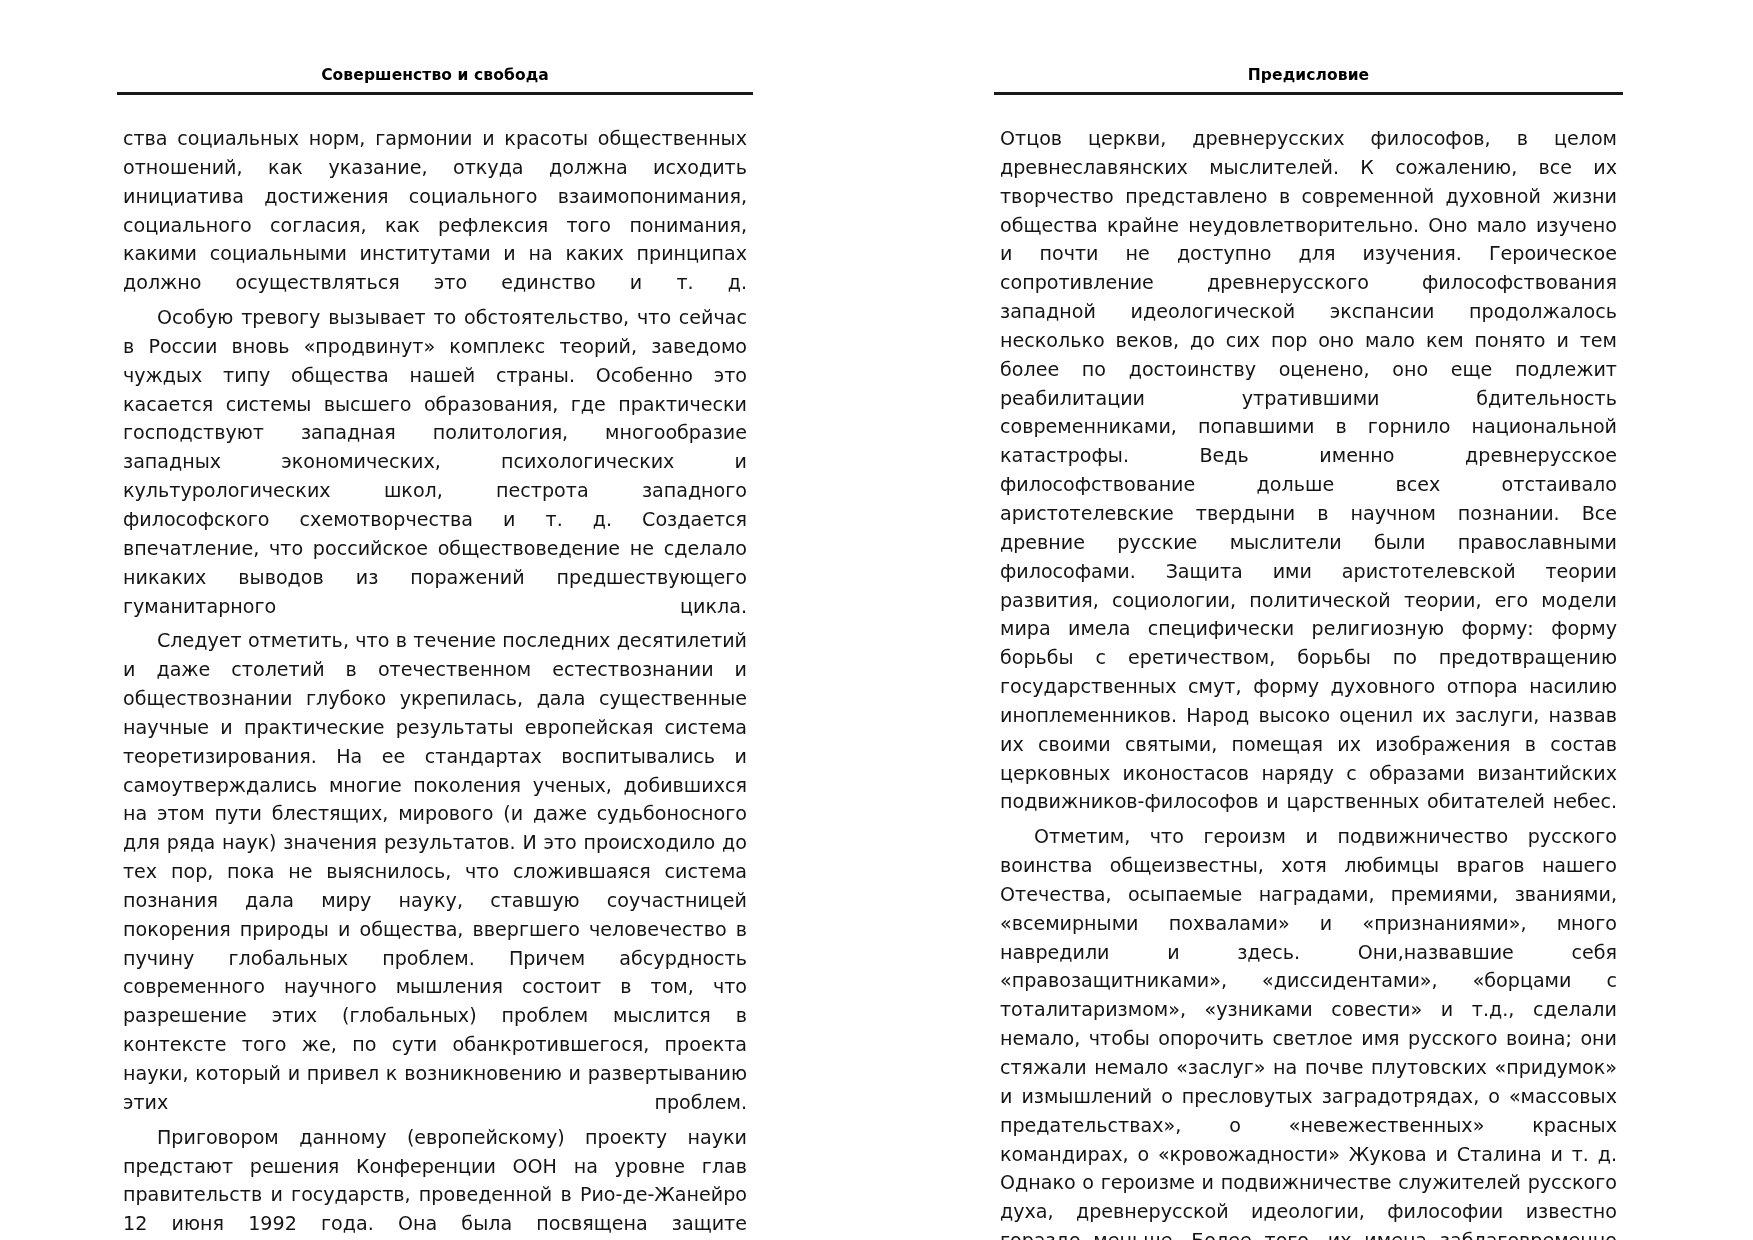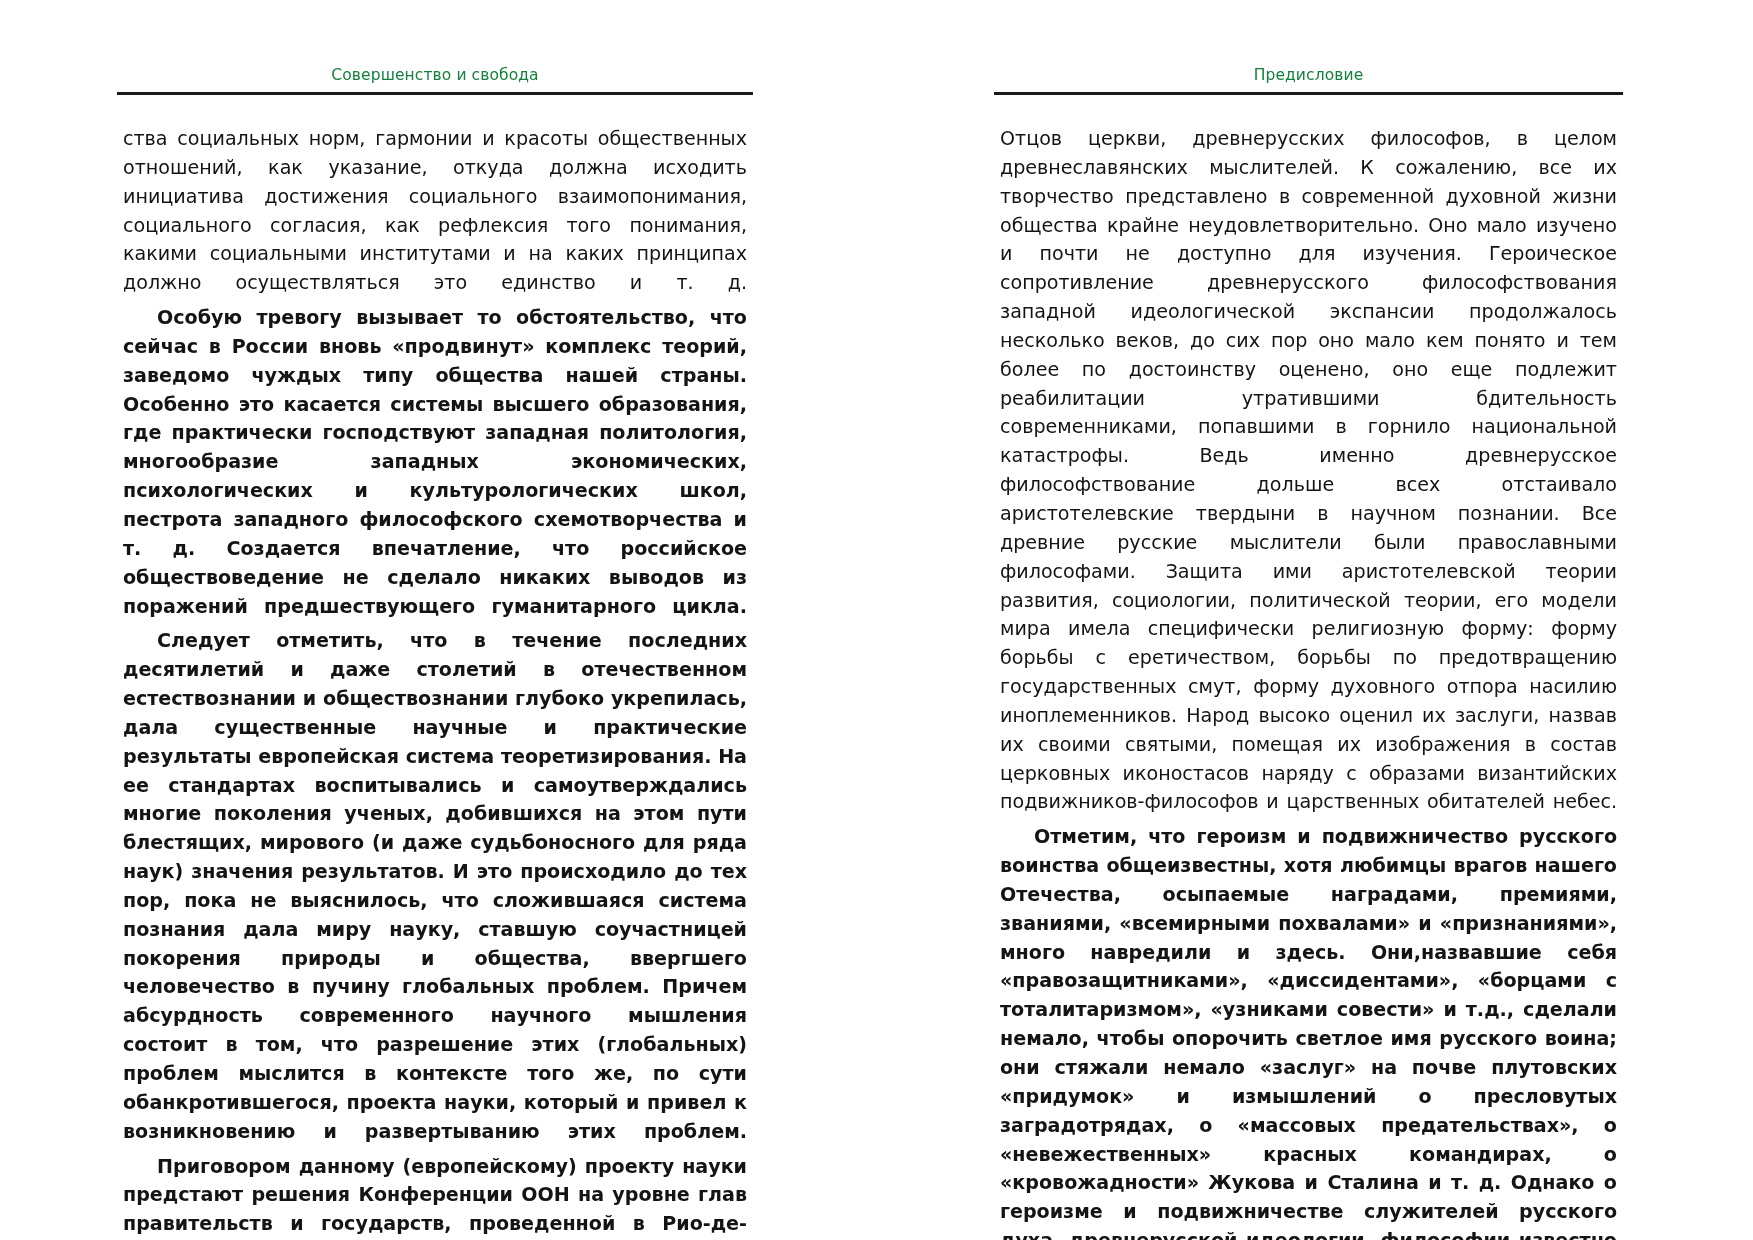--- a/index.html
+++ b/index.html
@@ -39,23 +39,24 @@
   .page-right {
     width: 877px;
     padding: 62px 0 0 0;
   }
 
   
   .running-head {
     box-sizing: border-box;
     font-size: 15.5px;
     letter-spacing: 0.1px;
-    color: #15803d;
+    color: #000000;
     height: 26px;
     line-height: 26px;
+    font-weight: bold;
   }
   .page-left .running-head {
     margin: 0 123px 0 117px;
     text-align: center;
   }
   .page-right .running-head {
     margin: 0 130px 0 118px;
     text-align: center;
   }
 
@@ -87,21 +88,20 @@
   .page-right .column {
     margin: 30px 130px 0 118px;
   }
 
   .column p {
     margin: 6px;
     text-indent: 0;
   }
   .column p.indent {
     text-indent: 34px;
-    font-weight: bold;
   }
   
   .column p.full-justify {
     text-align-last: justify;
   }
 </style>
 </head>
 <body>
 
 <div class="spread">

